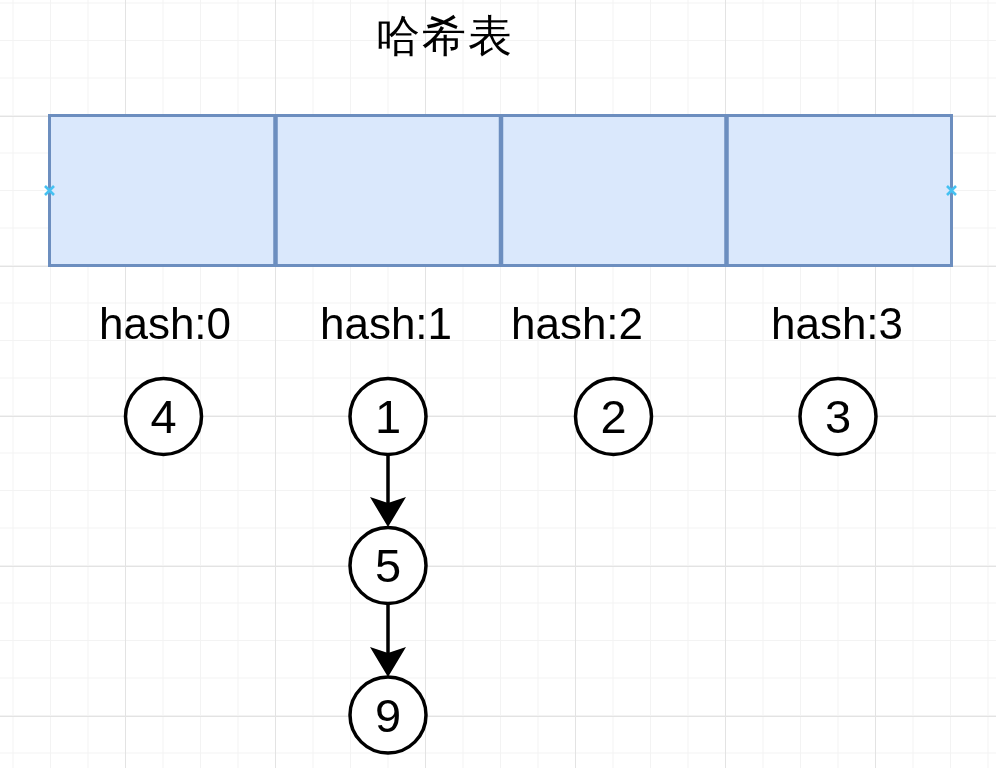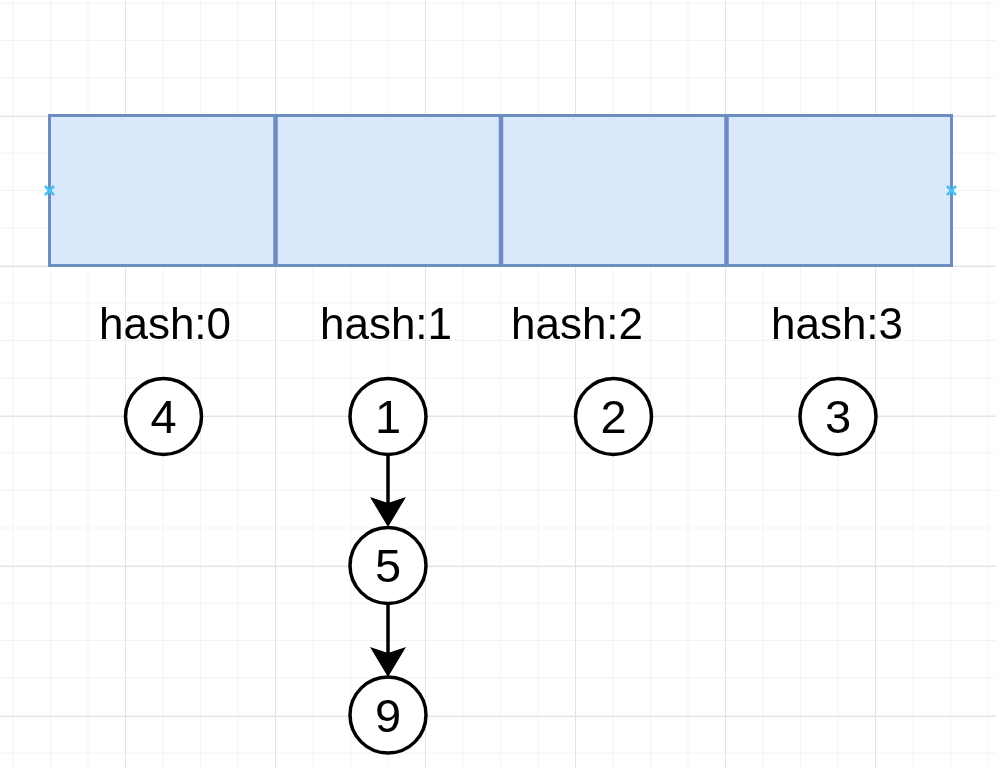--- a/index.html
+++ b/index.html
@@ -48,20 +48,21 @@
     font-family: "Liberation Sans", "DejaVu Sans", sans-serif;
     font-size: 47px;
     fill: #000000;
   }
 </style>
 </head>
 <body>
 
 <div class="canvas">
 
+  <div class="diagram-title">哈希表</div>
 
   <svg class="diagram" width="996" height="768" viewBox="0 0 996 768">
 
     <g>
       <rect x="49.5" y="115.5" width="902" height="150" stroke-width="3" fill="#dae8fc" stroke="#6c8ebf"></rect>
       <line x1="275.5" y1="116" x2="275.5" y2="265" stroke-width="4.5" stroke="#6c8ebf"></line>
       <line x1="501" y1="116" x2="501" y2="265" stroke-width="4.5" stroke="#6c8ebf"></line>
       <line x1="726.5" y1="116" x2="726.5" y2="265" stroke-width="4.5" stroke="#6c8ebf"></line>
 
       <path d="M 45 186 L 54 195 M 45 195 L 54 186" fill="none" stroke-width="2.6" stroke="#45c1f2"></path>

